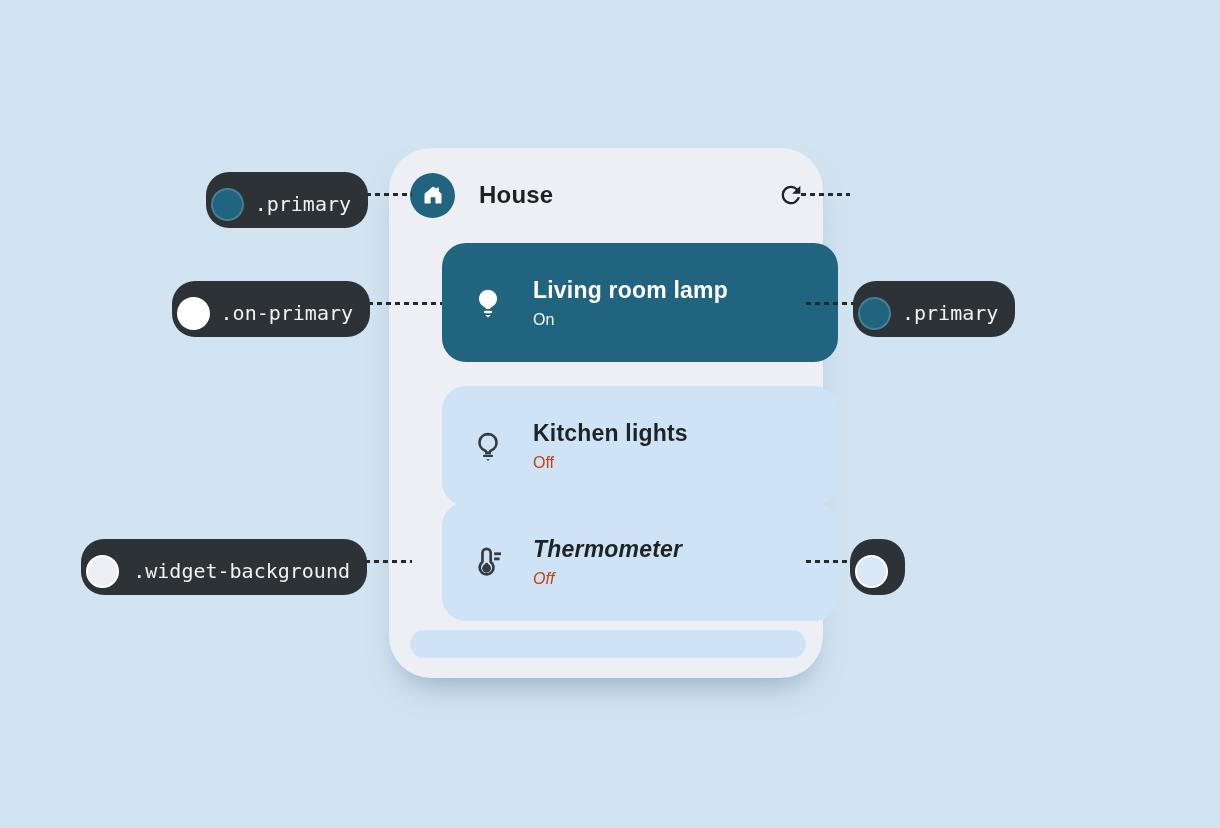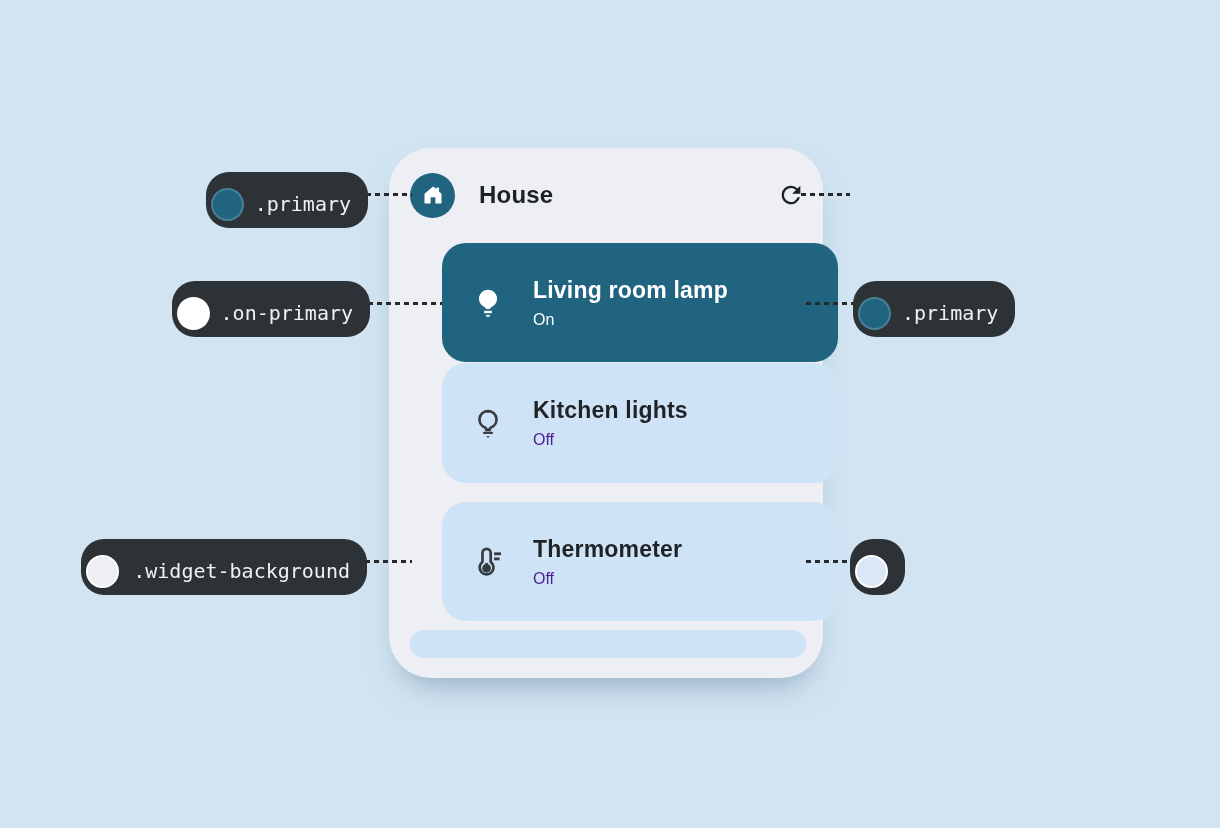--- a/index.html
+++ b/index.html
@@ -47,38 +47,38 @@
   .device-card {
     position: absolute;
     left: 21px; width: 396px; height: 119px;
     border-radius: 24px;
     display: flex; align-items: center;
     padding-left: 28px;
     cursor: pointer;
     margin-left: 32px;
   }
   .card-1 { top: 95px; }
-  .card-2 { top: 215px; height: 120px; }
-  .card-3 { top: 354px; }
+  .card-2 { top: 238px; height: 120px; }
+  .card-3 { top: 354px; font-style: italic; }
 
   .device-icon {
     width: 36px; height: 40px;
     display: flex; align-items: center; justify-content: center;
     flex: 0 0 auto;
   }
   .device-icon svg { width: 34px; height: 38px; }
   .icon-dark { color: #353b40; }
   .icon-light { color: #ffffff; }
 
   .device-text { margin-left: 27px; display: flex; flex-direction: column; gap: 7px; }
   .device-name { font-size: 23px; font-weight: bold; letter-spacing: 0.2px; }
   .device-status { font-size: 16px; font-weight: normal; }
   .card-active .device-name, .card-active .device-status { color: #ffffff; }
   .card-inactive .device-name { color: #1f2326; }
-  .card-inactive .device-status { color: #4c1d95; }
+  .card-inactive .device-status { color: #c2410c; }
 
   .stub-pill {
     position: absolute;
     left: 21px; top: 482px;
     width: 396px; height: 28px;
     border-radius: 15px;
   }
 
   
   .callout {

